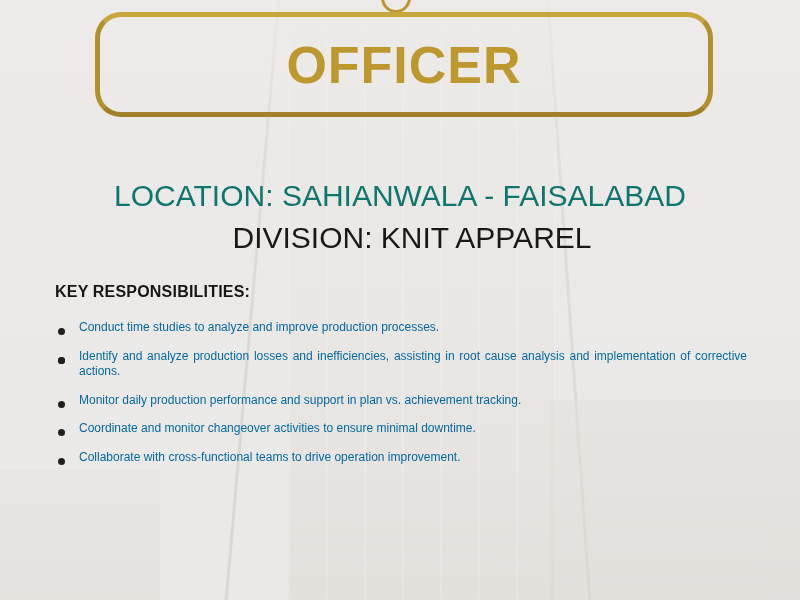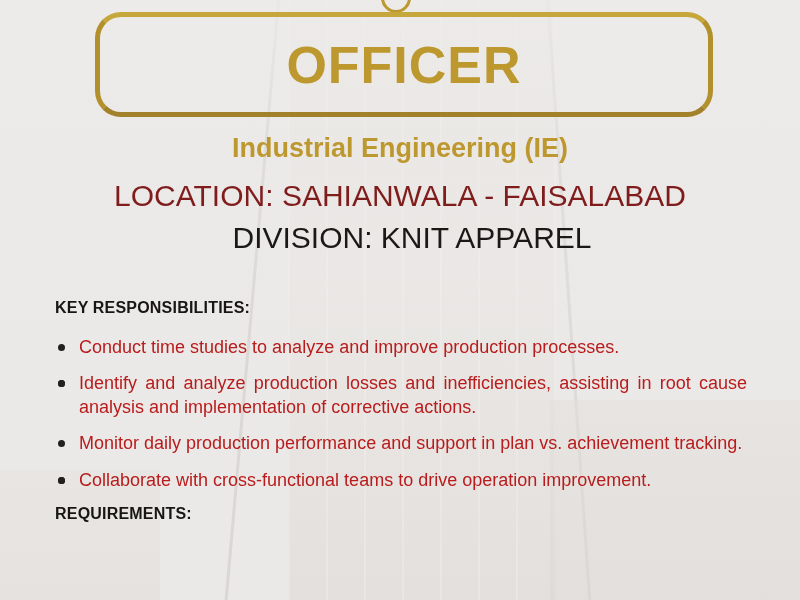--- a/index.html
+++ b/index.html
@@ -64,42 +64,42 @@
   .job-title{
     font-size:52px;font-weight:bold;color:#bd982e;letter-spacing:1px;
   }
   
   .dept{
     position:absolute;top:133px;left:0;width:100%;
     text-align:center;font-size:27px;font-weight:bold;color:#bd982e;
   }
   .loc{
     position:absolute;top:179px;left:0;width:100%;
-    text-align:center;font-size:30px;color:#7f1d1d;
+    text-align:center;font-size:30px;color:#0f766e;
   }
   .div-line{
     position:absolute;top:221px;left:12px;width:100%;
     text-align:center;font-size:30px;color:#1b1916;
   }
   
   .body-text{
-    position:absolute;left:55px;top:283px;width:692px;margin-top:16px;
+    position:absolute;left:55px;top:283px;width:692px;
   }
   .section-heading{
     font-size:16px;font-weight:bold;color:#181613;letter-spacing:.2px;
   }
   ul.resp{
     list-style:none;margin:19px 0 0 0;padding:0;
   }
   ul.resp li{
     position:relative;
     padding-left:24px;
     margin-bottom:13px;
-    font-size:18px;line-height:1.3;
-    color:#b91c1c;
+    font-size:12px;line-height:1.3;
+    color:#0369a1;
     text-align:justify;
   }
   .dot{
     position:absolute;left:3px;top:8px;
     width:7px;height:7px;border-radius:50%;
     background:#22201d;
   }
   .req-heading{margin-top:2px;}
 </style>
 </head>
@@ -116,21 +116,20 @@
     <div class="bg-block-left"></div>
     <div class="bg-fade"></div>
   </div>
 
   <div class="logo-ring"></div>
 
   <div class="title-badge">
     <span class="job-title">OFFICER</span>
   </div>
 
-  <div class="dept">Industrial Engineering (IE)</div>
   <div class="loc">LOCATION: SAHIANWALA - FAISALABAD</div>
   <div class="div-line">DIVISION: KNIT APPAREL</div>
 
   <div class="body-text">
     <div class="section-heading">KEY RESPONSIBILITIES:</div>
 
     <ul class="resp">
       <li>
         <span class="dot"></span>
         <span>Conduct time studies to analyze and improve production processes.</span>
@@ -141,23 +140,23 @@
       <li>
         <span class="dot"></span>
         <span>Identify and analyze production losses and inefficiencies, assisting in root cause analysis and implementation of corrective actions.</span>
       </li>
       <li>
         <span class="dot"></span>
         <span>Monitor daily production performance and support in plan vs. achievement tracking.</span>
       </li>
       <li>
         <span class="dot"></span>
+        <span>Coordinate and monitor changeover activities to ensure minimal downtime.</span>
       </li>
       <li>
         <span class="dot"></span>
         <span>Collaborate with cross-functional teams to drive operation improvement.</span>
       </li>
     </ul>
 
-    <div class="section-heading req-heading">REQUIREMENTS:</div>
   </div>
 
 </div>
 
 </body></html>

